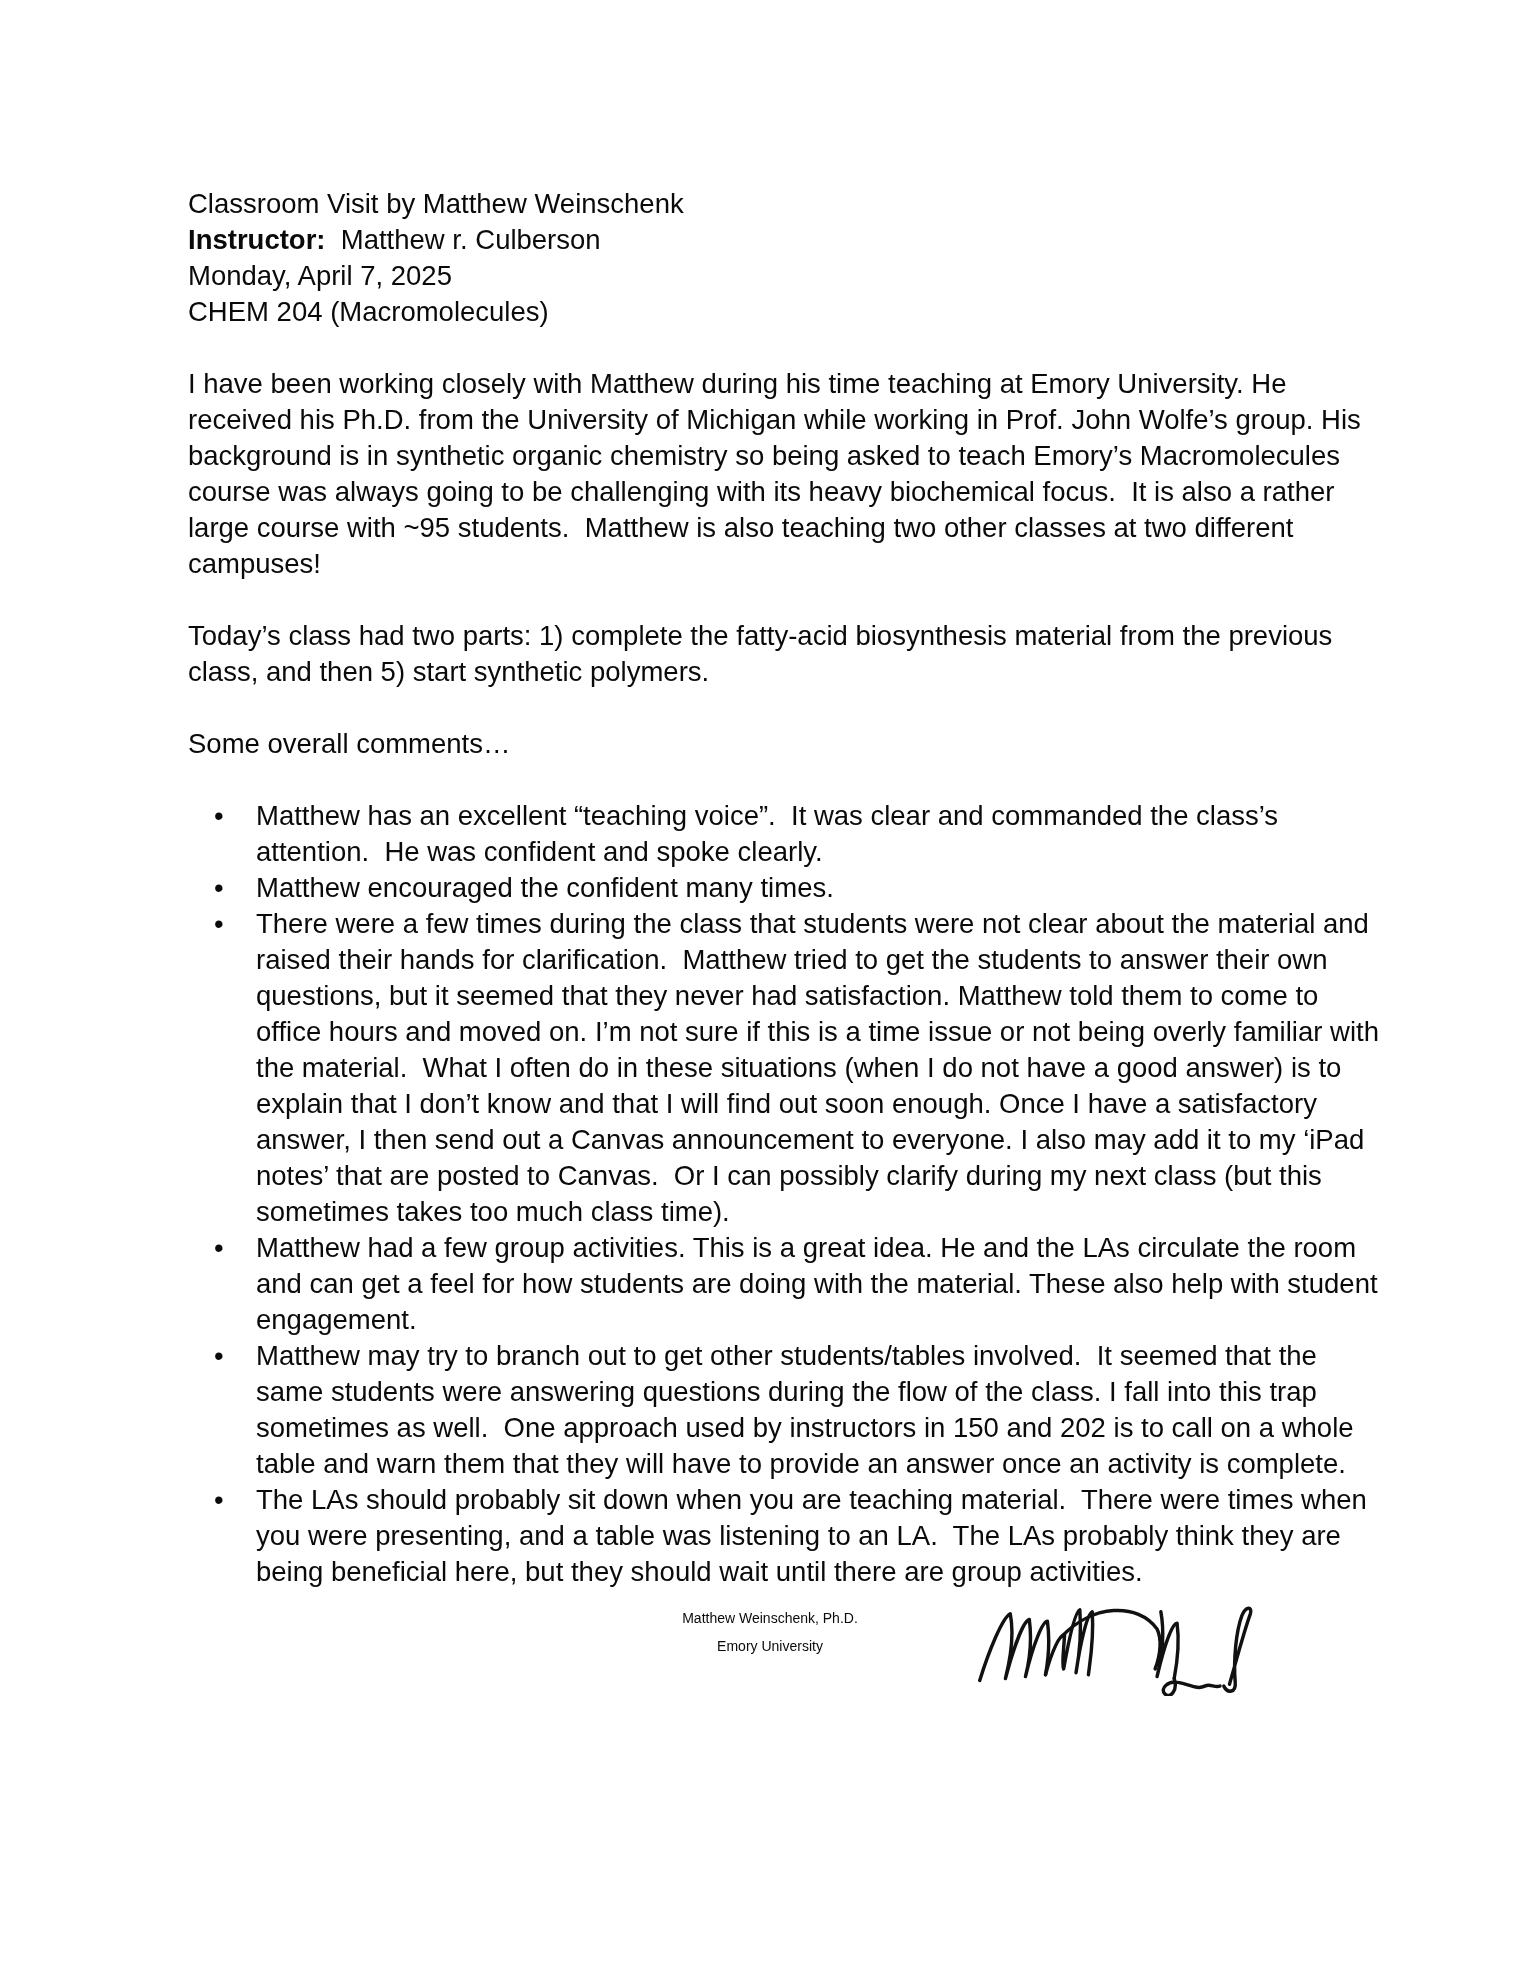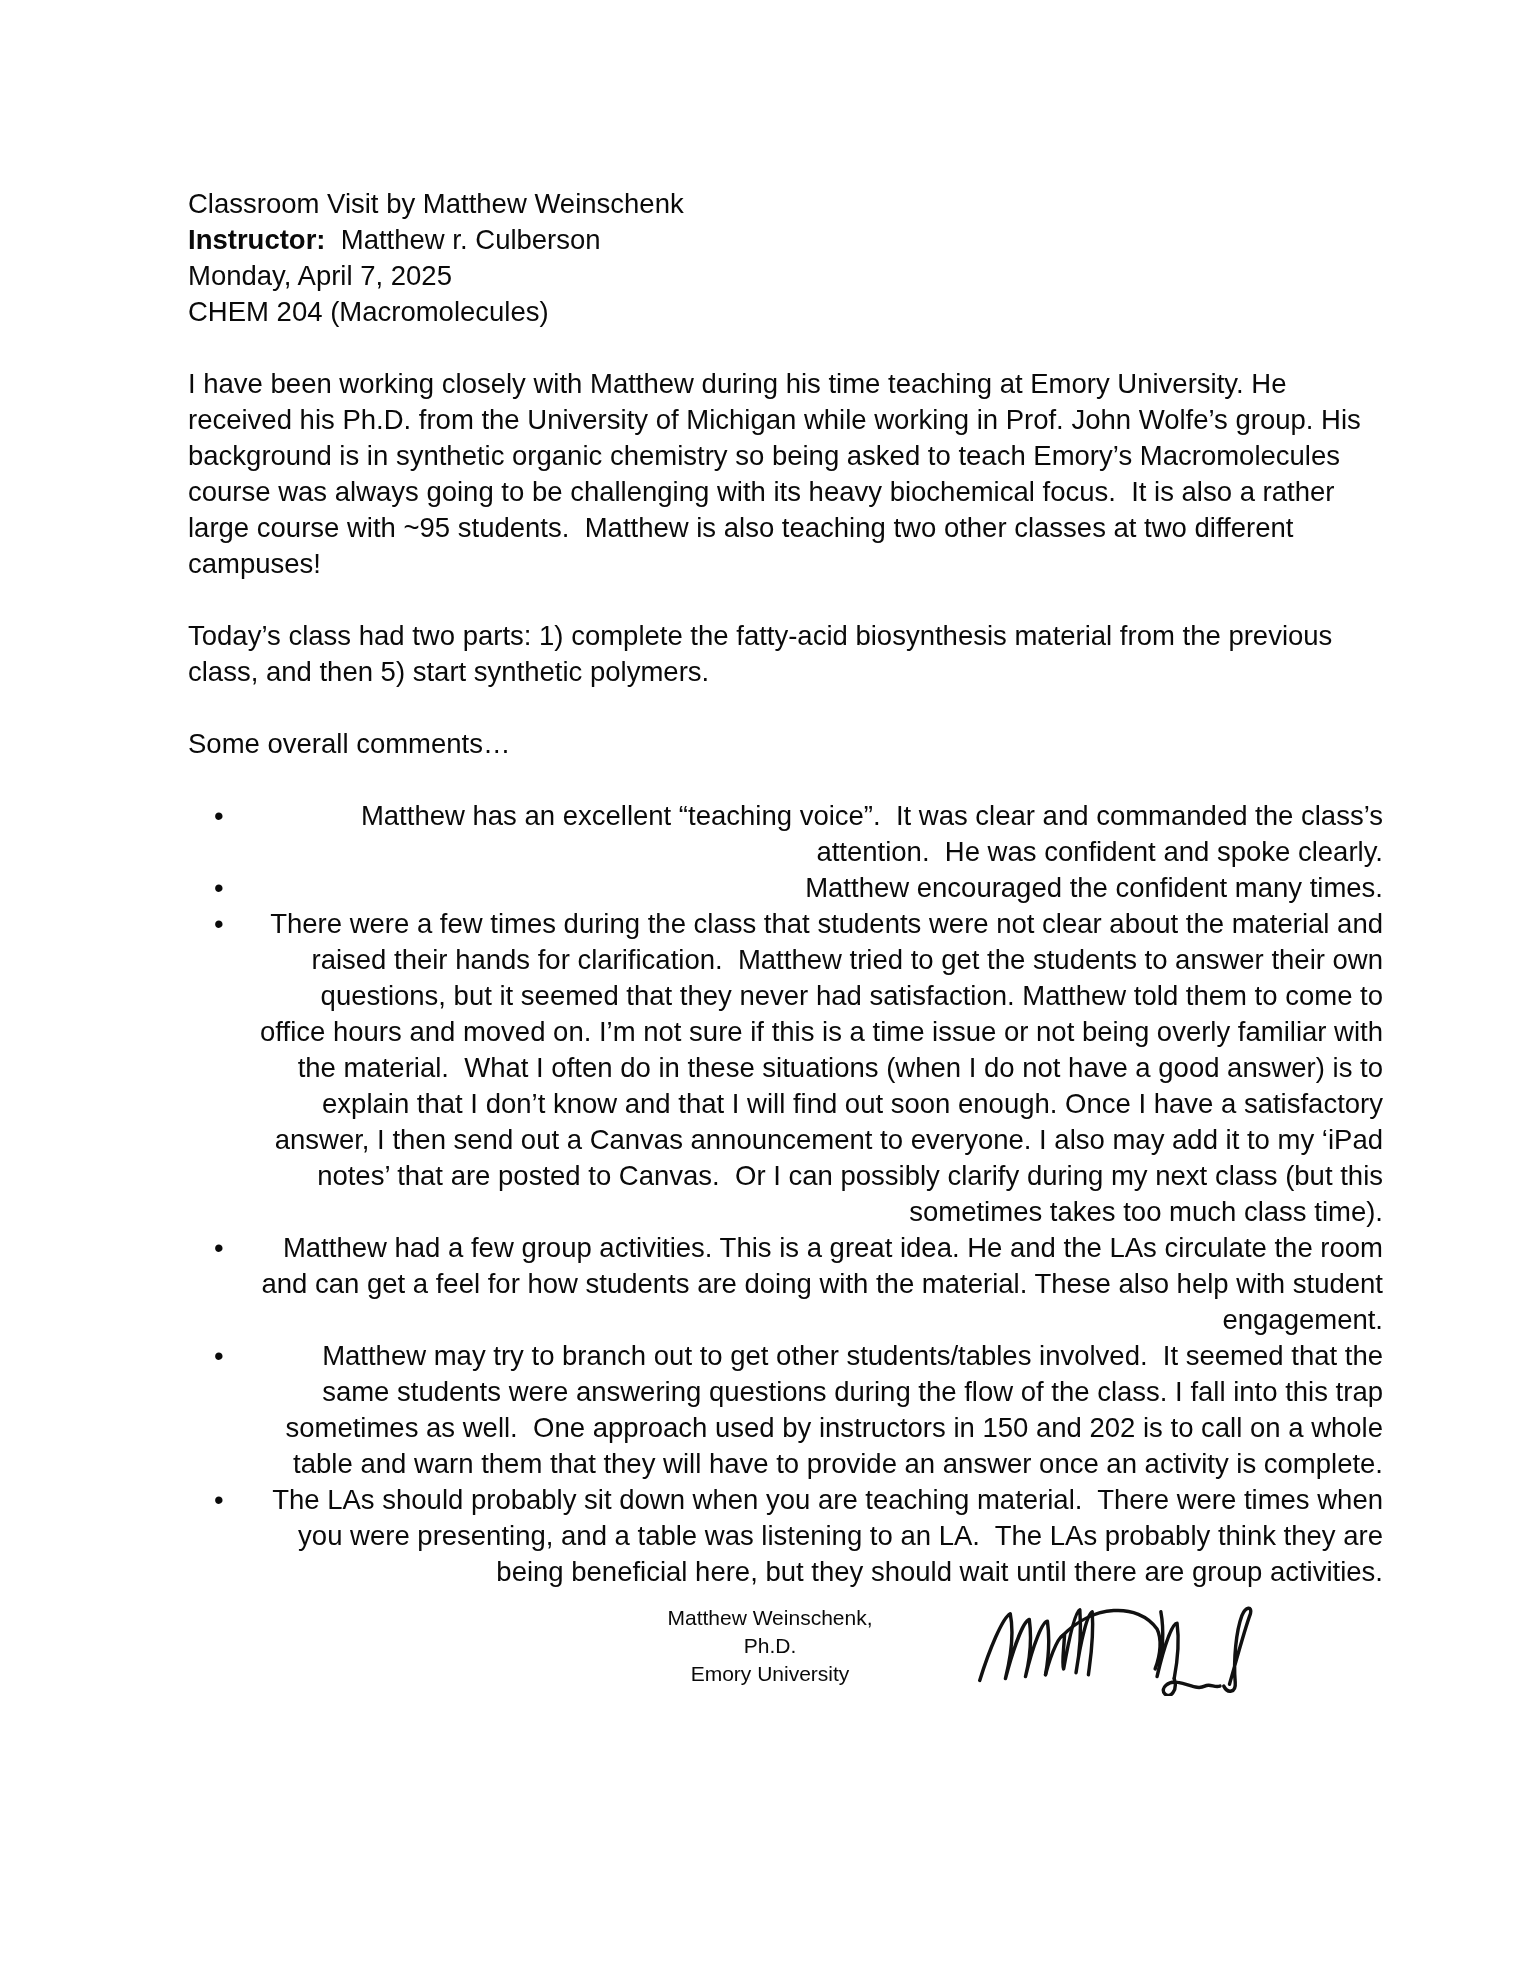--- a/index.html
+++ b/index.html
@@ -29,38 +29,37 @@
   .italic { }
   .header-line { white-space: pre-wrap; }
   ul.bullets {
     list-style: none;
     margin: 0;
     padding: 0 0 0 68px;
   }
   ul.bullets li {
     position: relative;
     white-space: pre-wrap;
-    text-align: right;
   }
   ul.bullets li::before {
     content: "\2022";
     position: absolute;
     left: -42px;
     top: 0;
   }
   .sig-row {
     display: flex;
     align-items: flex-start;
     margin-top: 14px;
   }
   .sig-text {
     margin-left: 462px;
     width: 240px;
     text-align: center;
-    font-size: 21px;
+    font-size: 14px;
     line-height: 28px;
   }
   .sig-svg {
     margin-left: 84px;
     margin-top: -4px;
     width: 286px;
     height: 96px;
     flex: none;
   }
   .sig-svg path {

